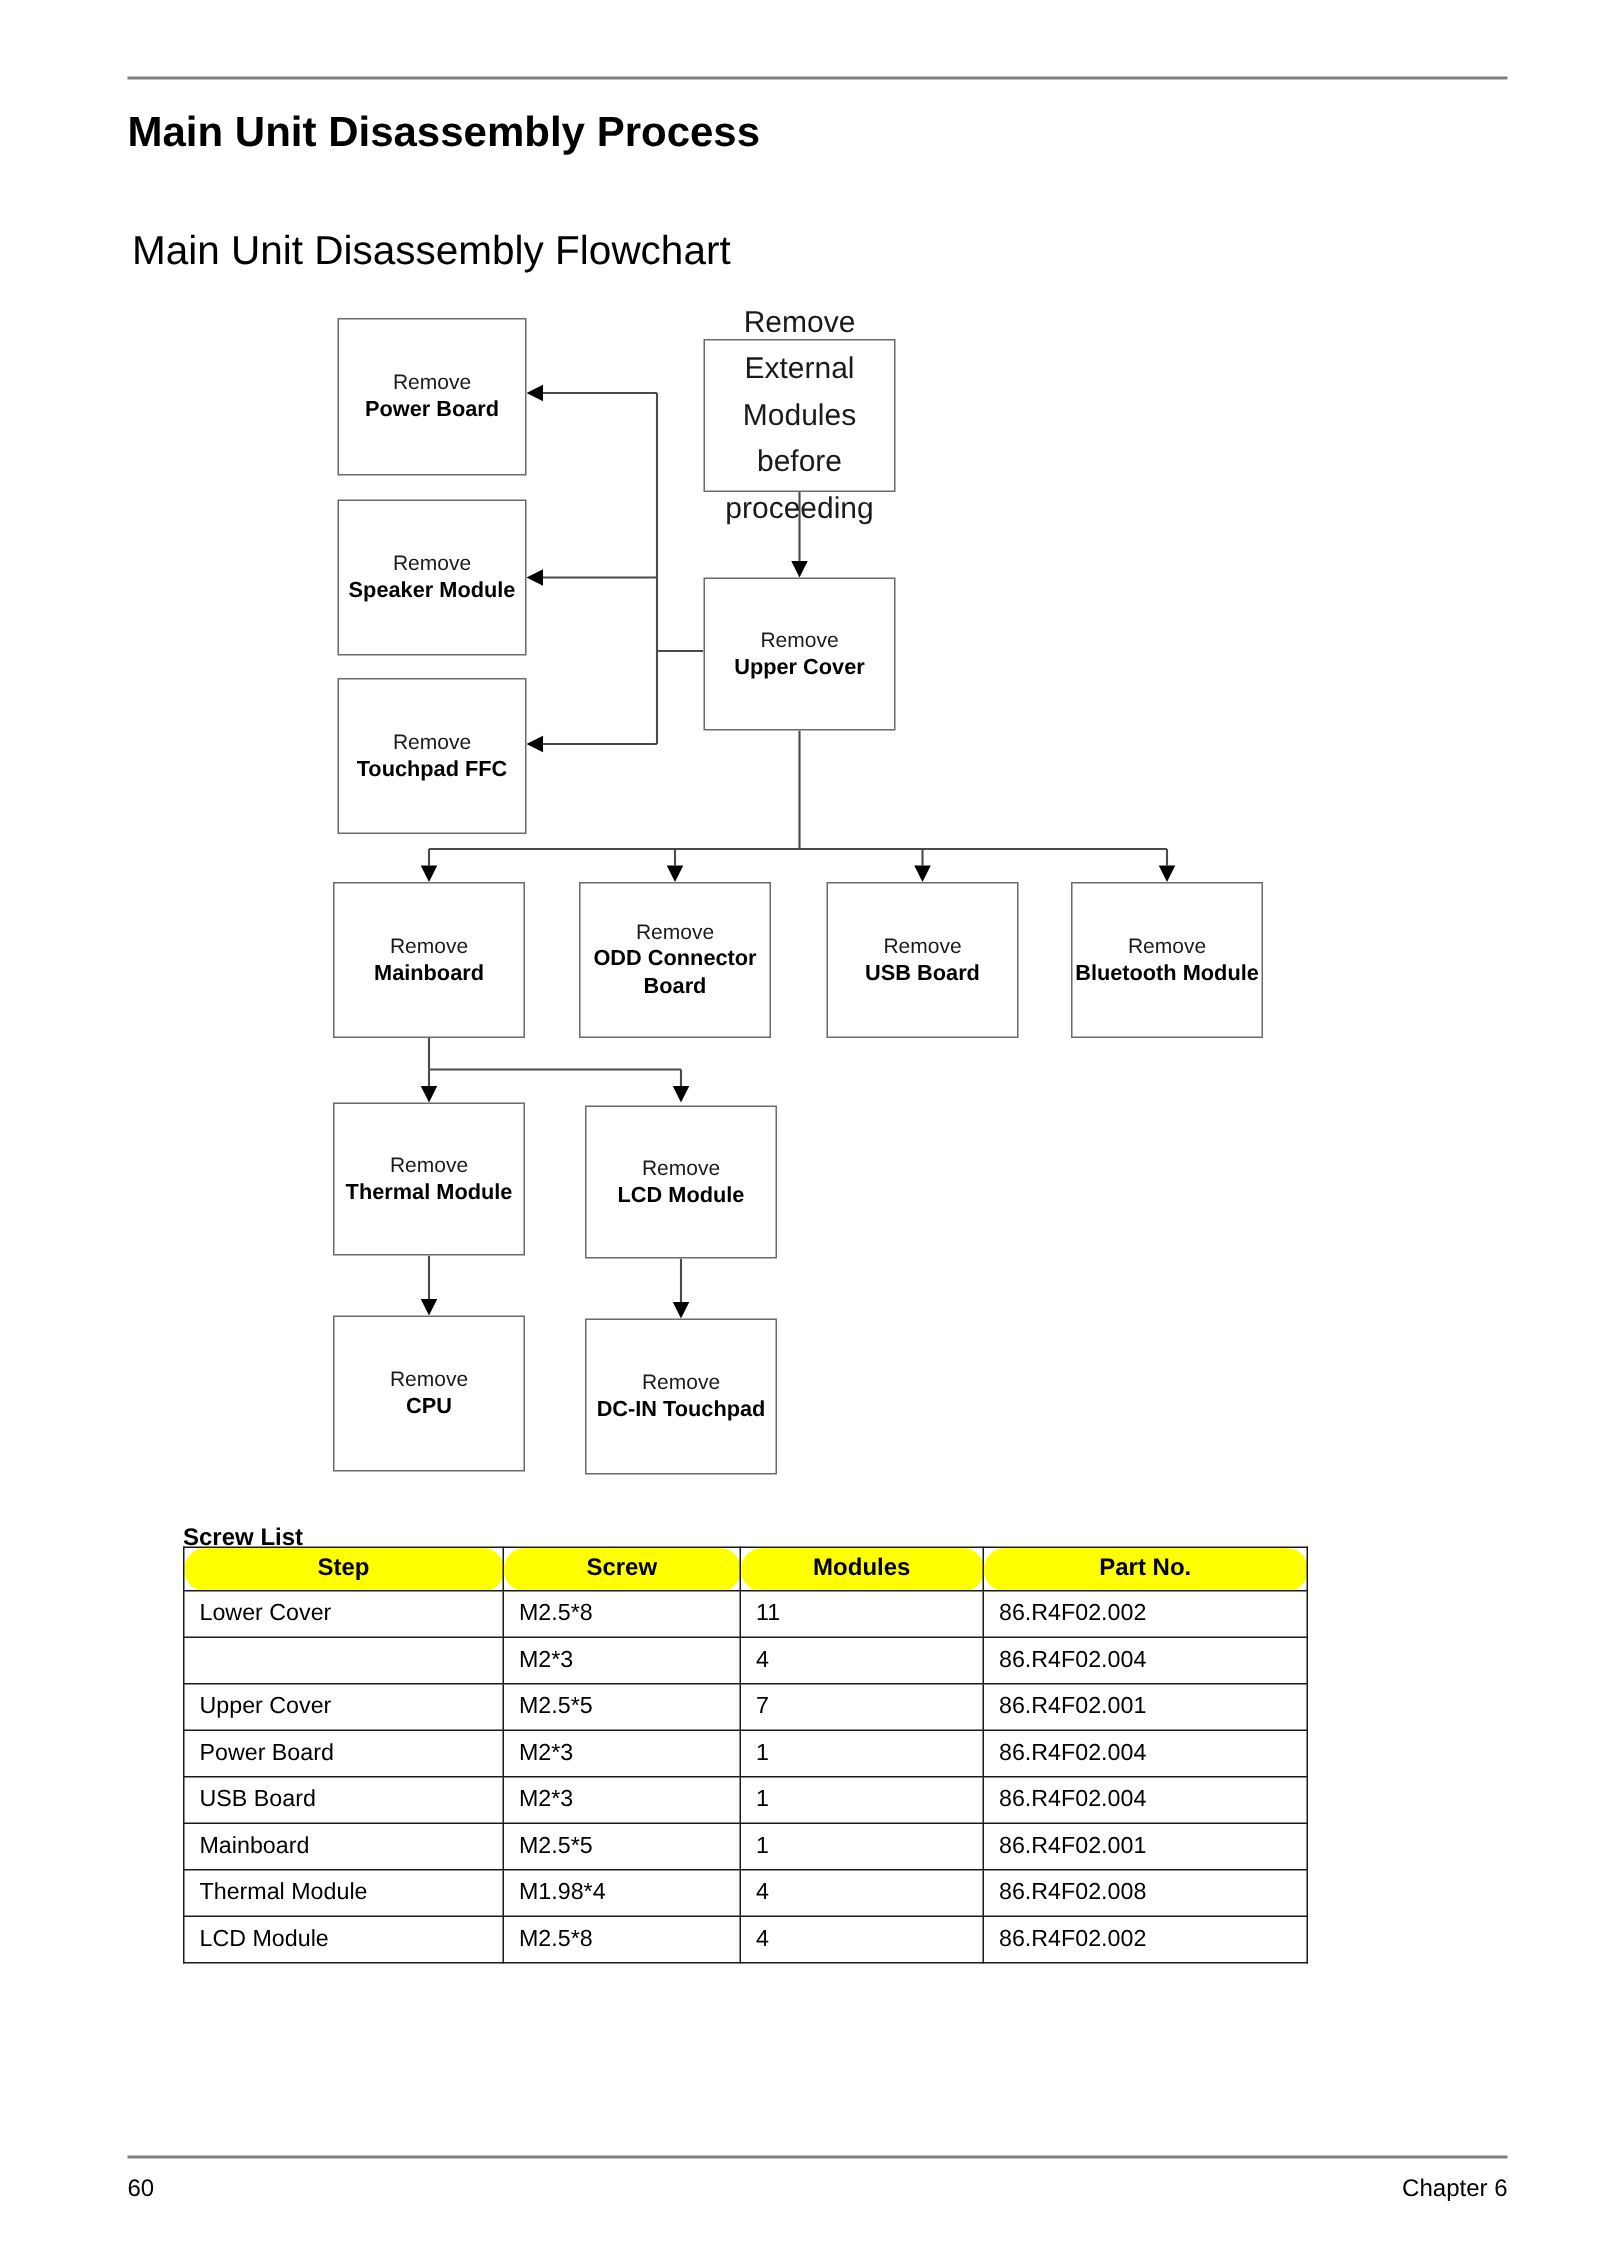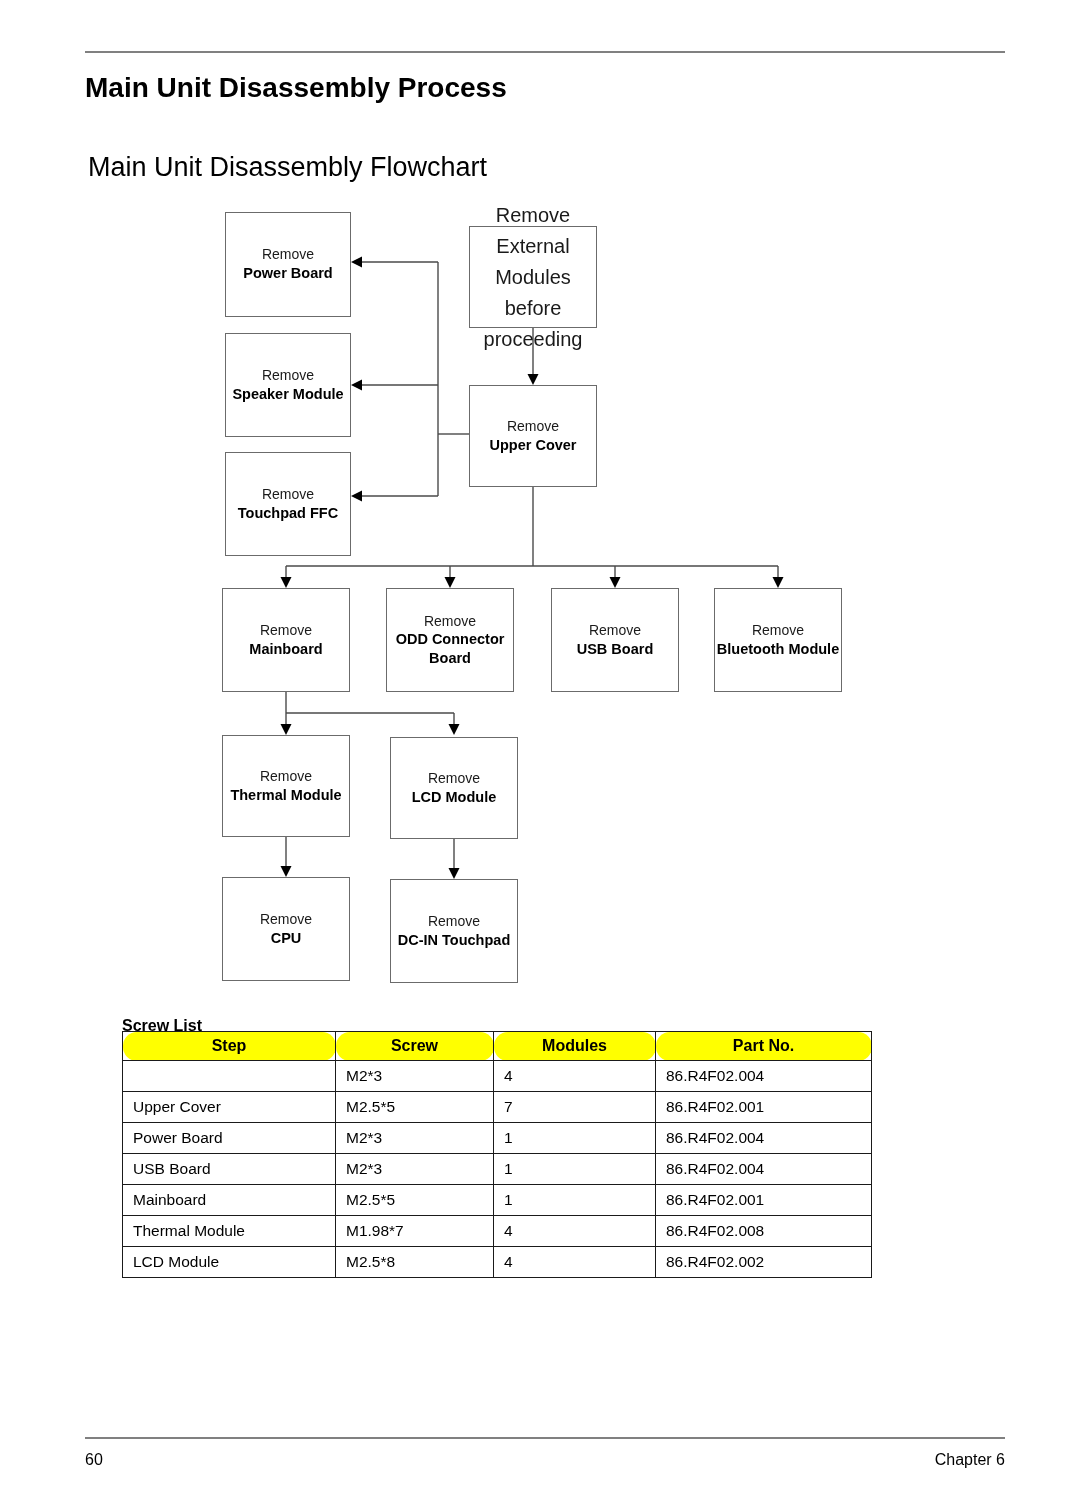--- a/index.html
+++ b/index.html
@@ -281,20 +281,26 @@
   <thead>
     <tr>
       <th>Step</th>
       <th>Screw</th>
       <th>Modules</th>
       <th>Part No.</th>
     </tr>
   </thead>
   <tbody>
     <tr>
+      <td>Lower Cover</td>
+      <td>M2.5*8</td>
+      <td>11</td>
+      <td>86.R4F02.002</td>
+    </tr>
+    <tr>
       <td class="cell-blank"></td>
       <td>M2*3</td>
       <td>4</td>
       <td>86.R4F02.004</td>
     </tr>
     <tr>
       <td>Upper Cover</td>
       <td>M2.5*5</td>
       <td>7</td>
       <td>86.R4F02.001</td>
@@ -312,21 +318,21 @@
       <td>86.R4F02.004</td>
     </tr>
     <tr>
       <td>Mainboard</td>
       <td>M2.5*5</td>
       <td>1</td>
       <td>86.R4F02.001</td>
     </tr>
     <tr>
       <td>Thermal Module</td>
-      <td>M1.98*7</td>
+      <td>M1.98*4</td>
       <td>4</td>
       <td>86.R4F02.008</td>
     </tr>
     <tr>
       <td>LCD Module</td>
       <td>M2.5*8</td>
       <td>4</td>
       <td>86.R4F02.002</td>
     </tr>
   </tbody>

